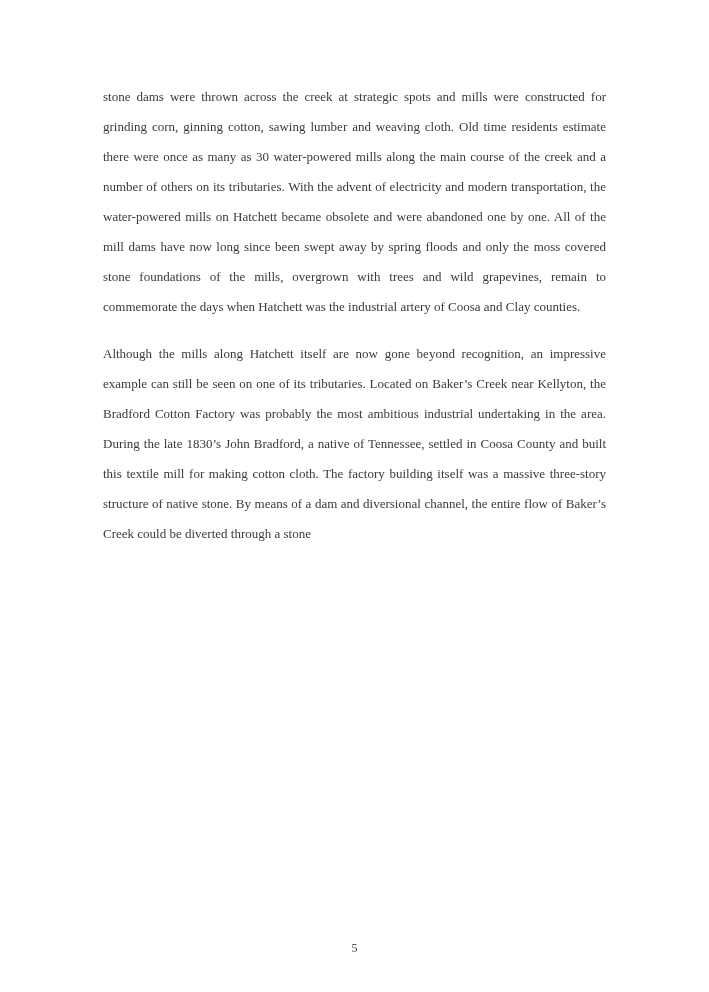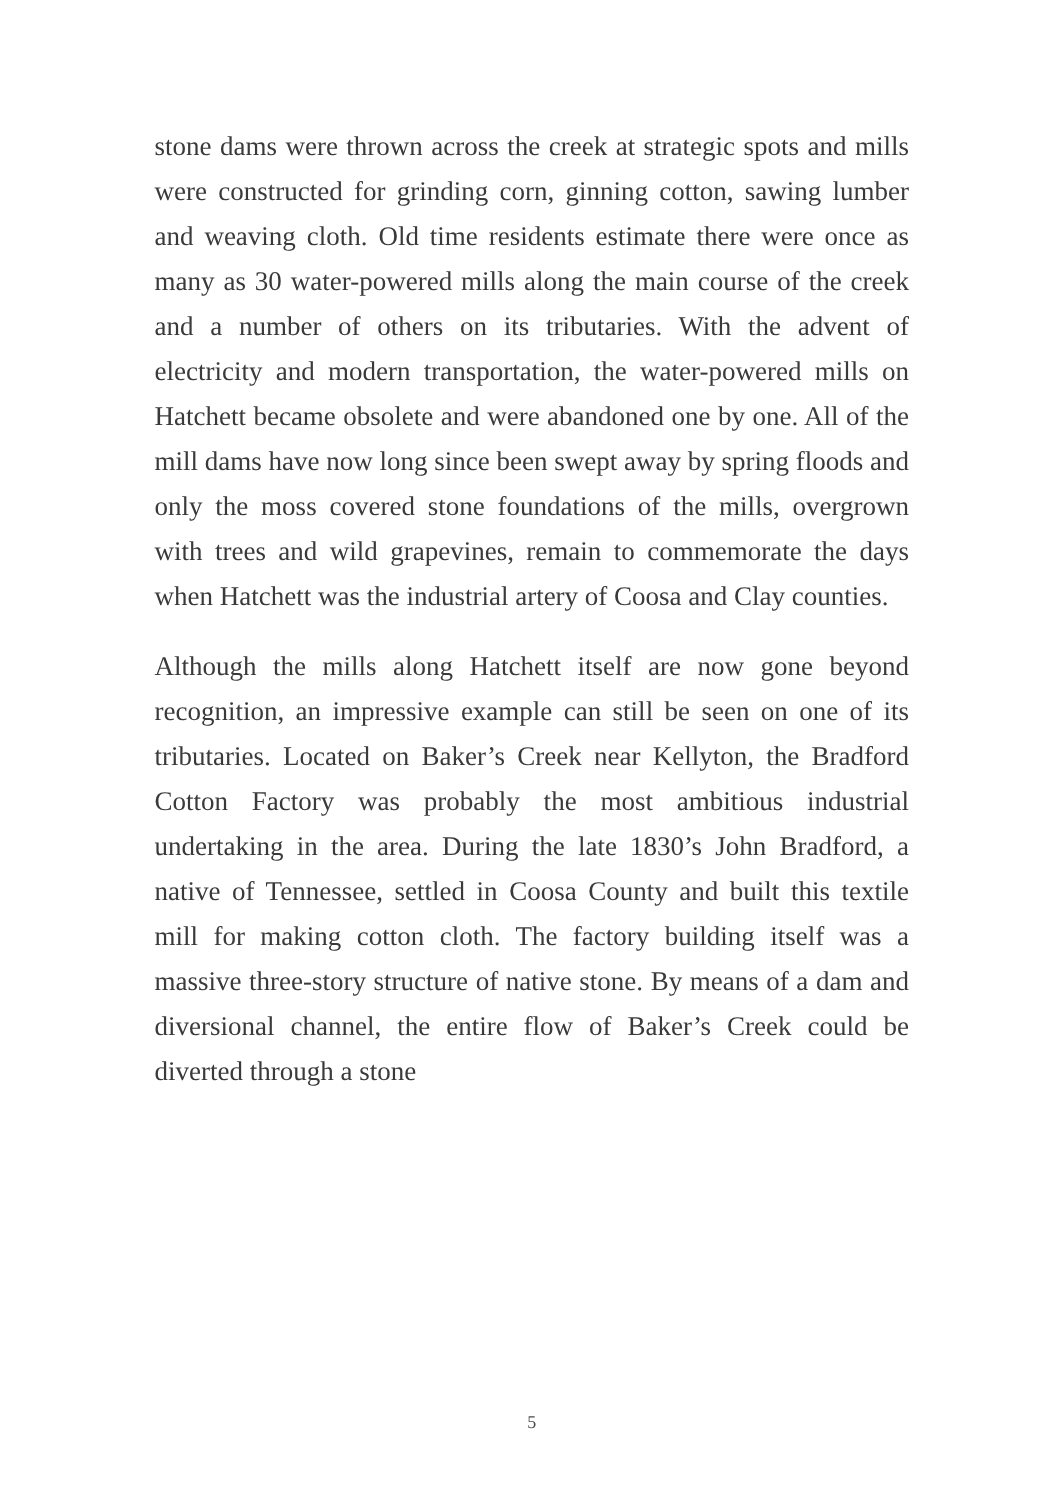--- a/index.html
+++ b/index.html
@@ -16,21 +16,21 @@
     overflow: hidden;
   }
   .page-content {
     position: absolute;
     top: 82px;
     left: 103px;
     right: 103px;
   }
   .page-content p {
     margin: 0 0 17px 0;
-    font-size: 18px;
+    font-size: 13px;
     line-height: 30px;
     text-align: justify;
     text-justify: inter-word;
   }
   .page-number {
     position: absolute;
     left: 0;
     right: 0;
     bottom: 36px;
     text-align: center;

